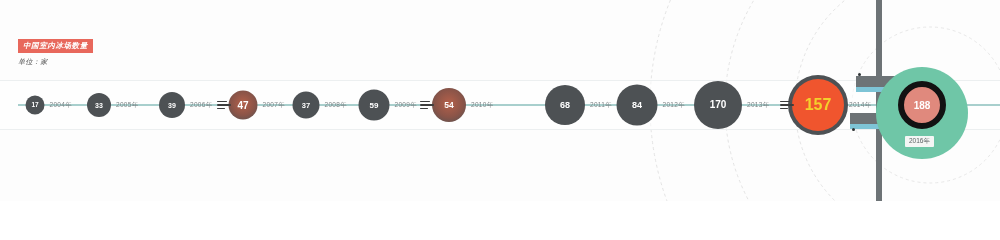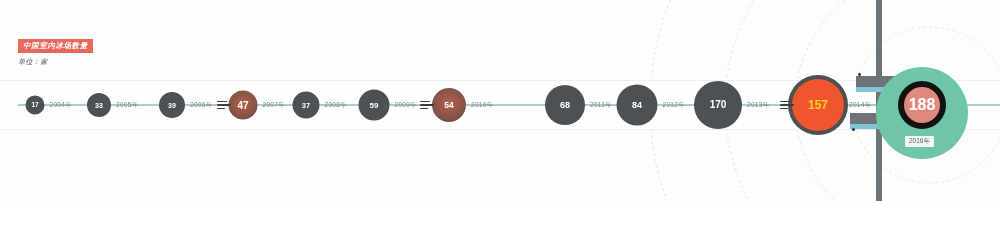--- a/index.html
+++ b/index.html
@@ -228,40 +228,40 @@
       </div>
       <div class="year" style="left: 590px;">2011年</div>
       <div class="node" style="left: 637px; width: 41px; height: 41px; font-size: 9px; background: rgb(77, 81, 84);">
         <span>84</span>
       </div>
       <div class="year" style="left: 662.5px;">2012年</div>
       <div class="node" style="left: 718px; width: 48px; height: 48px; font-size: 10px; background: rgb(77, 81, 84);">
         <span>170</span>
       </div>
       <div class="year" style="left: 747px;">2013年</div>
-      <div class="node" style="left: 818px; width: 52px; height: 52px; font-size: 12px; background: rgb(240, 85, 46); box-shadow: rgb(77, 81, 84) 0px 0px 0px 4px; color: rgb(244, 208, 44); text-align: center;">
+      <div class="node" style="left: 818px; width: 52px; height: 52px; font-size: 16px; background: rgb(240, 85, 46); box-shadow: rgb(77, 81, 84) 0px 0px 0px 4px; color: rgb(244, 208, 44); text-align: center;">
         <span>157</span>
       </div>
       <div class="streaks" style="left: 780px;">
         <i style="width:10px"></i>
         <i style="width:14px"></i>
         <i style="width:8px"></i>
       </div>
       <div class="year" style="left: 849px;">2014年</div>
     </div>
 
   <div class="post" style="left:876px; top:0px;   width:6px; height:201px;"></div>
   <div class="crossbar" style="left:856px; top:76px;  width:62px; height:16px;"></div>
   <div class="crossbar" style="left:850px; top:113px; width:62px; height:16px;"></div>
   <div class="stud" style="left:858px; top:73px;"></div>
   <div class="stud" style="left:912px; top:73px;"></div>
   <div class="stud" style="left:852px; top:128px;"></div>
   <div class="stud" style="left:906px; top:128px;"></div>
 
   <div id="final-layer">
       <div class="final-disc" style="left: 876px; top: 67px; width: 92px; height: 92px; background: rgb(111, 198, 167);"></div>
-      <div class="final-ring" style="left: 898px; top: 81px; width: 48px; height: 48px; font-size: 16px; background: rgb(224, 137, 125); border-color: rgb(18, 18, 18);">
+      <div class="final-ring" style="left: 898px; top: 81px; width: 48px; height: 48px; font-size: 10px; background: rgb(224, 137, 125); border-color: rgb(18, 18, 18);">
         <span>188</span>
       </div>
       <div class="final-year" style="left: 905px; top: 136px;">2016年</div>
     </div>
 
 </div>
 
 </body></html>

